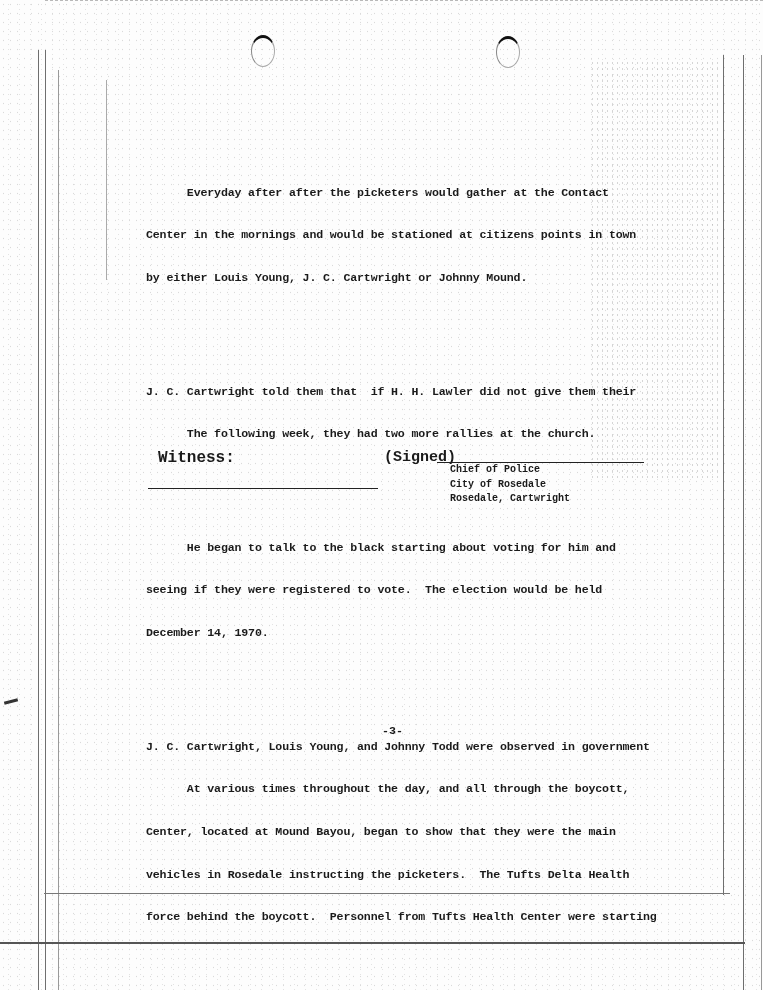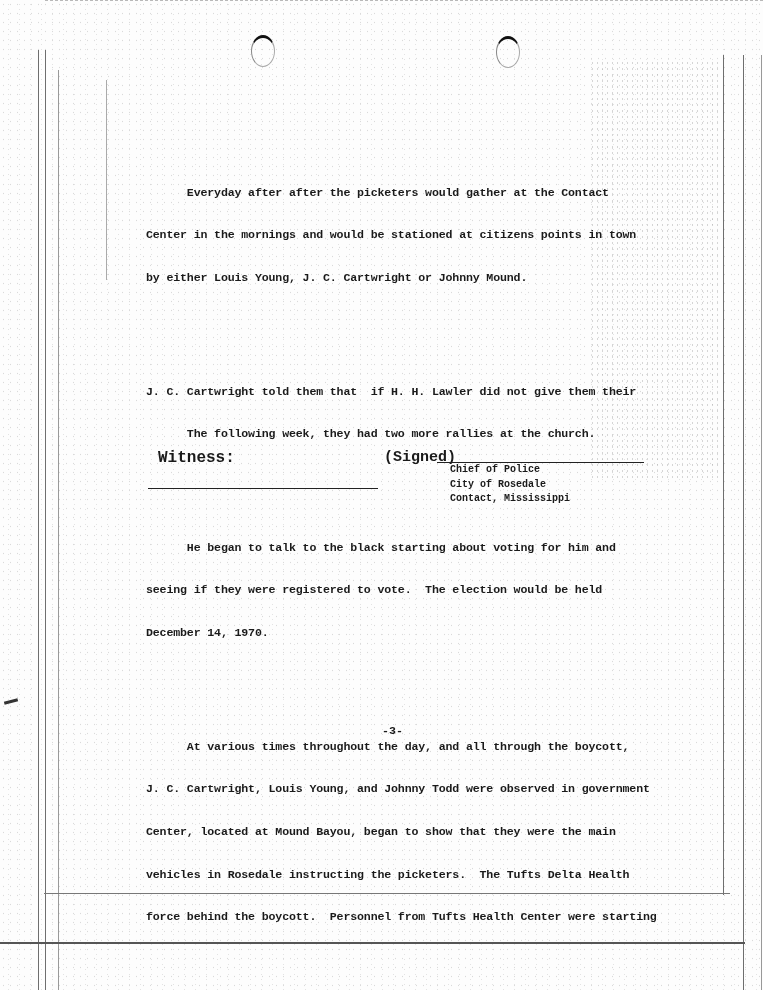--- a/index.html
+++ b/index.html
@@ -100,31 +100,31 @@
   <div class="para">
     <span class="line">J. C. Cartwright told them that  if H. H. Lawler did not give them their</span>
     <span class="line">      The following week, they had two more rallies at the church.</span>
   </div>
   <div class="para">
     <span class="line">      He began to talk to the black starting about voting for him and</span>
     <span class="line">seeing if they were registered to vote.  The election would be held</span>
     <span class="line">December 14, 1970.</span>
   </div>
   <div class="para">
+    <span class="line">J. C. Cartwright, Louis Young, and Johnny Todd were observed in government</span>
     <span class="line">      At various times throughout the day, and all through the boycott,</span>
-    <span class="line">J. C. Cartwright, Louis Young, and Johnny Todd were observed in government</span>
     <span class="line">Center, located at Mound Bayou, began to show that they were the main</span>
     <span class="line">vehicles in Rosedale instructing the picketers.  The Tufts Delta Health</span>
     <span class="line">force behind the boycott.  Personnel from Tufts Health Center were starting</span>
     
     
     
     
   </div>
 </div>
 
 <div class="sig-witness">Witness:</div>
 <div class="sig-line-left"></div>
 <div class="sig-signed">(Signed)</div>
 <div class="sig-line-right"></div>
-<div class="sig-title"><span class="line">Chief of Police</span><span class="line">City of Rosedale</span><span class="line">Contact, Mississippi</span></div>
+<div class="sig-title"><span class="line">Chief of Police</span><span class="line">City of Rosedale</span><span class="line">Rosedale, Cartwright</span></div>
 
 <div class="page-num">-3-</div>
 
 </body></html>

